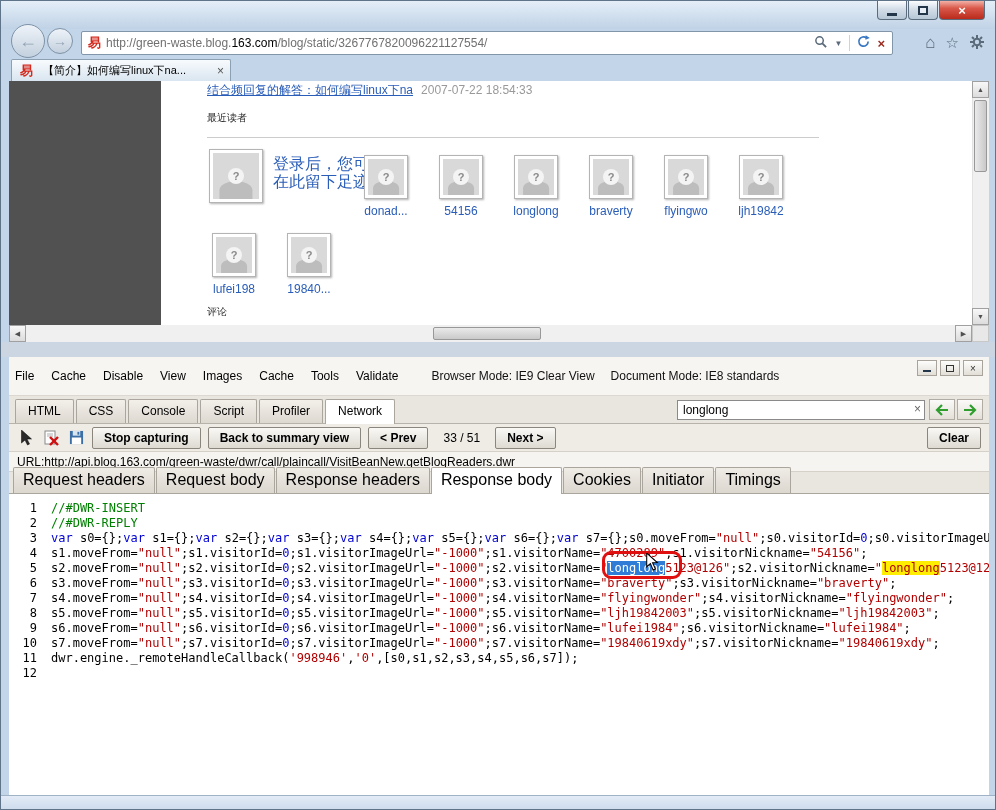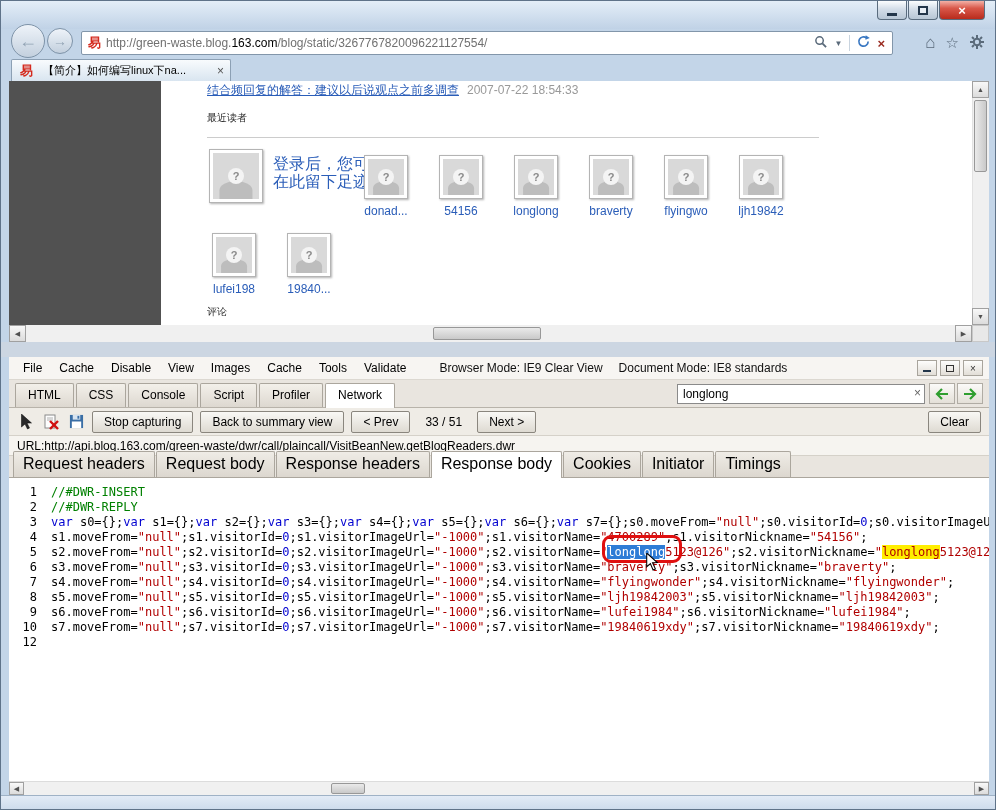--- a/index.html
+++ b/index.html
@@ -80,22 +80,22 @@
   .strack { position:absolute; background:#f0f0f0; border-left:1px solid #e2e2e2; }
   .sthumb { position:absolute; background:linear-gradient(90deg,#eaeaea,#c9c9c9); border:1px solid #989898; border-radius:2px; }
   .sthumb.h { background:linear-gradient(#eaeaea,#c9c9c9); }
   .scorner { position:absolute; background:#e8e8e8; border:1px solid #c8c8c8; }
 
   
   .splitter { position:absolute; left:0; top:341px; width:100%; height:15px; background:#ccd6e2; }
 
   
   .devtools { position:absolute; left:8px; top:356px; width:980px; height:438px; background:#f0ede8; }
-  .dt-menu { height:23px; background:#f7f5f2; border-bottom:1px solid #dcd8d1; display:flex;
-             align-items:center; padding-left:14px; position:relative; }
+  .dt-menu { height:39px; background:#f7f5f2; border-bottom:1px solid #dcd8d1; display:flex;
+             align-items:center; padding-left:6px; position:relative; }
   .dt-menu-item { margin-right:17px; cursor:default; }
   .dt-mode { margin-left:16px; color:#111; }
   .dt-winbtns { position:absolute; right:6px; top:3px; display:flex; gap:3px; }
   .dt-wbtn { width:20px; height:16px; border:1px solid #a8a49c; background:linear-gradient(#fdfdfc,#e2ded7);
              display:flex; align-items:center; justify-content:center; font-size:10px; color:#333; }
   .dtg-max { width:8px; height:7px; border:1.5px solid #333; }
   .dt-tabs { height:28px; background:#e9e5df; border-bottom:1px solid #b8b3aa; display:flex;
              align-items:flex-end; padding-left:6px; position:relative; }
   .dt-tab { padding:4px 12px 5px; margin-right:2px; border:1px solid #aba69d; border-bottom:none;
             border-radius:2px 2px 0 0; background:linear-gradient(#f3f0ea,#ddd8d0); font-size:12px; }
@@ -105,21 +105,21 @@
                font-size:12px; font-family:"Liberation Sans",sans-serif; }
   .dt-search-clear { position:absolute; right:4px; top:2px; color:#666; font-size:12px; }
   .dt-green-btn { position:absolute; top:3px; width:26px; height:21px; border:1px solid #b0aca4;
                   background:linear-gradient(#fbfaf8,#e4e0d8); display:flex; align-items:center; justify-content:center; }
   .dt-green-btn.g1 { right:34px; } .dt-green-btn.g2 { right:6px; }
   .dt-toolbar { height:28px; background:#efece6; border-bottom:1px solid #d5d1c9; display:flex;
                 align-items:center; padding:0 8px; gap:7px; }
   .ticon { width:18px; height:18px; display:flex; align-items:center; justify-content:center; }
   .dt-btn { height:22px; border:1px solid #8a867e; border-radius:2px; padding:0 11px;
             background:linear-gradient(#f9f8f5,#dedad2); display:flex; align-items:center;
-            font-size:12px; white-space:nowrap; }
+            font-size:12px; white-space:nowrap;font-weight:bold; }
   .dt-btn.clear { margin-left:auto; }
   .dt-counter { padding:0 8px; }
   .dt-url { height:20px; background:#f6f4f0; border-bottom:1px solid #d5d1c9; display:flex;
             align-items:center; padding-left:8px; font-size:12px; white-space:nowrap; overflow:hidden; }
   .dt-subtabs { height:22px; background:#e9e5df; border-bottom:1px solid #aba69d; display:flex;
                 align-items:flex-end; padding-left:4px; }
   .dt-subtab { padding:3px 9px 4px; margin-right:1px; border:1px solid #aba69d; border-bottom:none;
                border-radius:2px 2px 0 0; background:linear-gradient(#efece6,#dcd7cf); font-size:16px;margin-top:32px; }
   .dt-subtab.active { background:#fff; position:relative; top:1px; padding-bottom:5px; }
   .dt-code { height:303px; background:#fff; overflow:hidden; padding-top:7px;
@@ -202,21 +202,21 @@
   <div class="tabrow">
     <div class="btab">
       <span class="favicon">易</span>
       <span class="btab-title">【简介】如何编写linux下na...</span>
       <span class="btab-close">×</span>
     </div>
   </div>
 
   <div class="page">
     <div class="page-sidebar"></div>
-    <div class="ptoplink"><a href="#">结合频回复的解答：建议以后说观点之前多调查</a><span class="pdate">2007-07-22 18:54:33</span></div>
+    <div class="ptoplink"><a href="#">结合频回复的解答：如何编写linux下na</a><span class="pdate">2007-07-22 18:54:33</span></div>
     <div class="ph1 readers">最近读者</div>
     <div class="phr"></div>
 
     <div class="reader big" style="left:200px;top:68px">
         <div class="aimg">
           <span class="q">?</span>
         </div>
       </div>
     <div class="loginhint">
       <a href="#">登录后，您可以</a>
@@ -394,20 +394,21 @@
           <div class="code-line"><span class="ln">1</span><span class="lc"><span class="t-c">//#DWR-INSERT</span></span></div>
           <div class="code-line"><span class="ln">2</span><span class="lc"><span class="t-c">//#DWR-REPLY</span></span></div>
           <div class="code-line"><span class="ln">3</span><span class="lc"><span class="t-k">var</span><span class="t-p"> s0={};</span><span class="t-k">var</span><span class="t-p"> s1={};</span><span class="t-k">var</span><span class="t-p"> s2={};</span><span class="t-k">var</span><span class="t-p"> s3={};</span><span class="t-k">var</span><span class="t-p"> s4={};</span><span class="t-k">var</span><span class="t-p"> s5={};</span><span class="t-k">var</span><span class="t-p"> s6={};</span><span class="t-k">var</span><span class="t-p"> s7={};s0.moveFrom=</span><span class="t-s">"null"</span><span class="t-p">;s0.visitorId=</span><span class="t-n">0</span><span class="t-p">;s0.visitorImageUrl=</span></span></div>
           <div class="code-line"><span class="ln">4</span><span class="lc"><span class="t-p">s1.moveFrom=</span><span class="t-s">"null"</span><span class="t-p">;s1.visitorId=</span><span class="t-n">0</span><span class="t-p">;s1.visitorImageUrl=</span><span class="t-s">"-1000"</span><span class="t-p">;s1.visitorName=</span><span class="t-s">"4700289"</span><span class="t-p">;s1.visitorNickname=</span><span class="t-s">"54156"</span><span class="t-p">;</span></span></div>
           <div class="code-line"><span class="ln">5</span><span class="lc"><span class="t-p">s2.moveFrom=</span><span class="t-s">"null"</span><span class="t-p">;s2.visitorId=</span><span class="t-n">0</span><span class="t-p">;s2.visitorImageUrl=</span><span class="t-s">"-1000"</span><span class="t-p">;s2.visitorName=</span><span class="t-s">"</span><span class="t-sel">longlong</span><span class="t-s">5123@126"</span><span class="t-p">;s2.visitorNickname=</span><span class="t-s">"</span><span class="t-hl">longlong</span><span class="t-s">5123@126"</span></span></div>
           <div class="code-line"><span class="ln">6</span><span class="lc"><span class="t-p">s3.moveFrom=</span><span class="t-s">"null"</span><span class="t-p">;s3.visitorId=</span><span class="t-n">0</span><span class="t-p">;s3.visitorImageUrl=</span><span class="t-s">"-1000"</span><span class="t-p">;s3.visitorName=</span><span class="t-s">"braverty"</span><span class="t-p">;s3.visitorNickname=</span><span class="t-s">"braverty"</span><span class="t-p">;</span></span></div>
           <div class="code-line"><span class="ln">7</span><span class="lc"><span class="t-p">s4.moveFrom=</span><span class="t-s">"null"</span><span class="t-p">;s4.visitorId=</span><span class="t-n">0</span><span class="t-p">;s4.visitorImageUrl=</span><span class="t-s">"-1000"</span><span class="t-p">;s4.visitorName=</span><span class="t-s">"flyingwonder"</span><span class="t-p">;s4.visitorNickname=</span><span class="t-s">"flyingwonder"</span><span class="t-p">;</span></span></div>
           <div class="code-line"><span class="ln">8</span><span class="lc"><span class="t-p">s5.moveFrom=</span><span class="t-s">"null"</span><span class="t-p">;s5.visitorId=</span><span class="t-n">0</span><span class="t-p">;s5.visitorImageUrl=</span><span class="t-s">"-1000"</span><span class="t-p">;s5.visitorName=</span><span class="t-s">"ljh19842003"</span><span class="t-p">;s5.visitorNickname=</span><span class="t-s">"ljh19842003"</span><span class="t-p">;</span></span></div>
           <div class="code-line"><span class="ln">9</span><span class="lc"><span class="t-p">s6.moveFrom=</span><span class="t-s">"null"</span><span class="t-p">;s6.visitorId=</span><span class="t-n">0</span><span class="t-p">;s6.visitorImageUrl=</span><span class="t-s">"-1000"</span><span class="t-p">;s6.visitorName=</span><span class="t-s">"lufei1984"</span><span class="t-p">;s6.visitorNickname=</span><span class="t-s">"lufei1984"</span><span class="t-p">;</span></span></div>
           <div class="code-line"><span class="ln">10</span><span class="lc"><span class="t-p">s7.moveFrom=</span><span class="t-s">"null"</span><span class="t-p">;s7.visitorId=</span><span class="t-n">0</span><span class="t-p">;s7.visitorImageUrl=</span><span class="t-s">"-1000"</span><span class="t-p">;s7.visitorName=</span><span class="t-s">"19840619xdy"</span><span class="t-p">;s7.visitorNickname=</span><span class="t-s">"19840619xdy"</span><span class="t-p">;</span></span></div>
+          <div class="code-line"><span class="ln">11</span><span class="lc"><span class="t-p">dwr.engine._remoteHandleCallback(</span><span class="t-s">'998946'</span><span class="t-p">,</span><span class="t-s">'0'</span><span class="t-p">,[s0,s1,s2,s3,s4,s5,s6,s7]);</span></span></div>
           <div class="code-line"><span class="ln">12</span><span class="lc"></span></div>
         </div>
     </div>
 
     <div class="code-hscroll">
       <div class="sbtn" style="left:0;top:0;width:15px;height:13px">
           <span>◀</span>
         </div>
       <div class="sthumb h" style="left:322px;top:1px;width:34px;height:11px"></div>
       <div class="sbtn" style="right:0;top:0;width:15px;height:13px;position:absolute">

